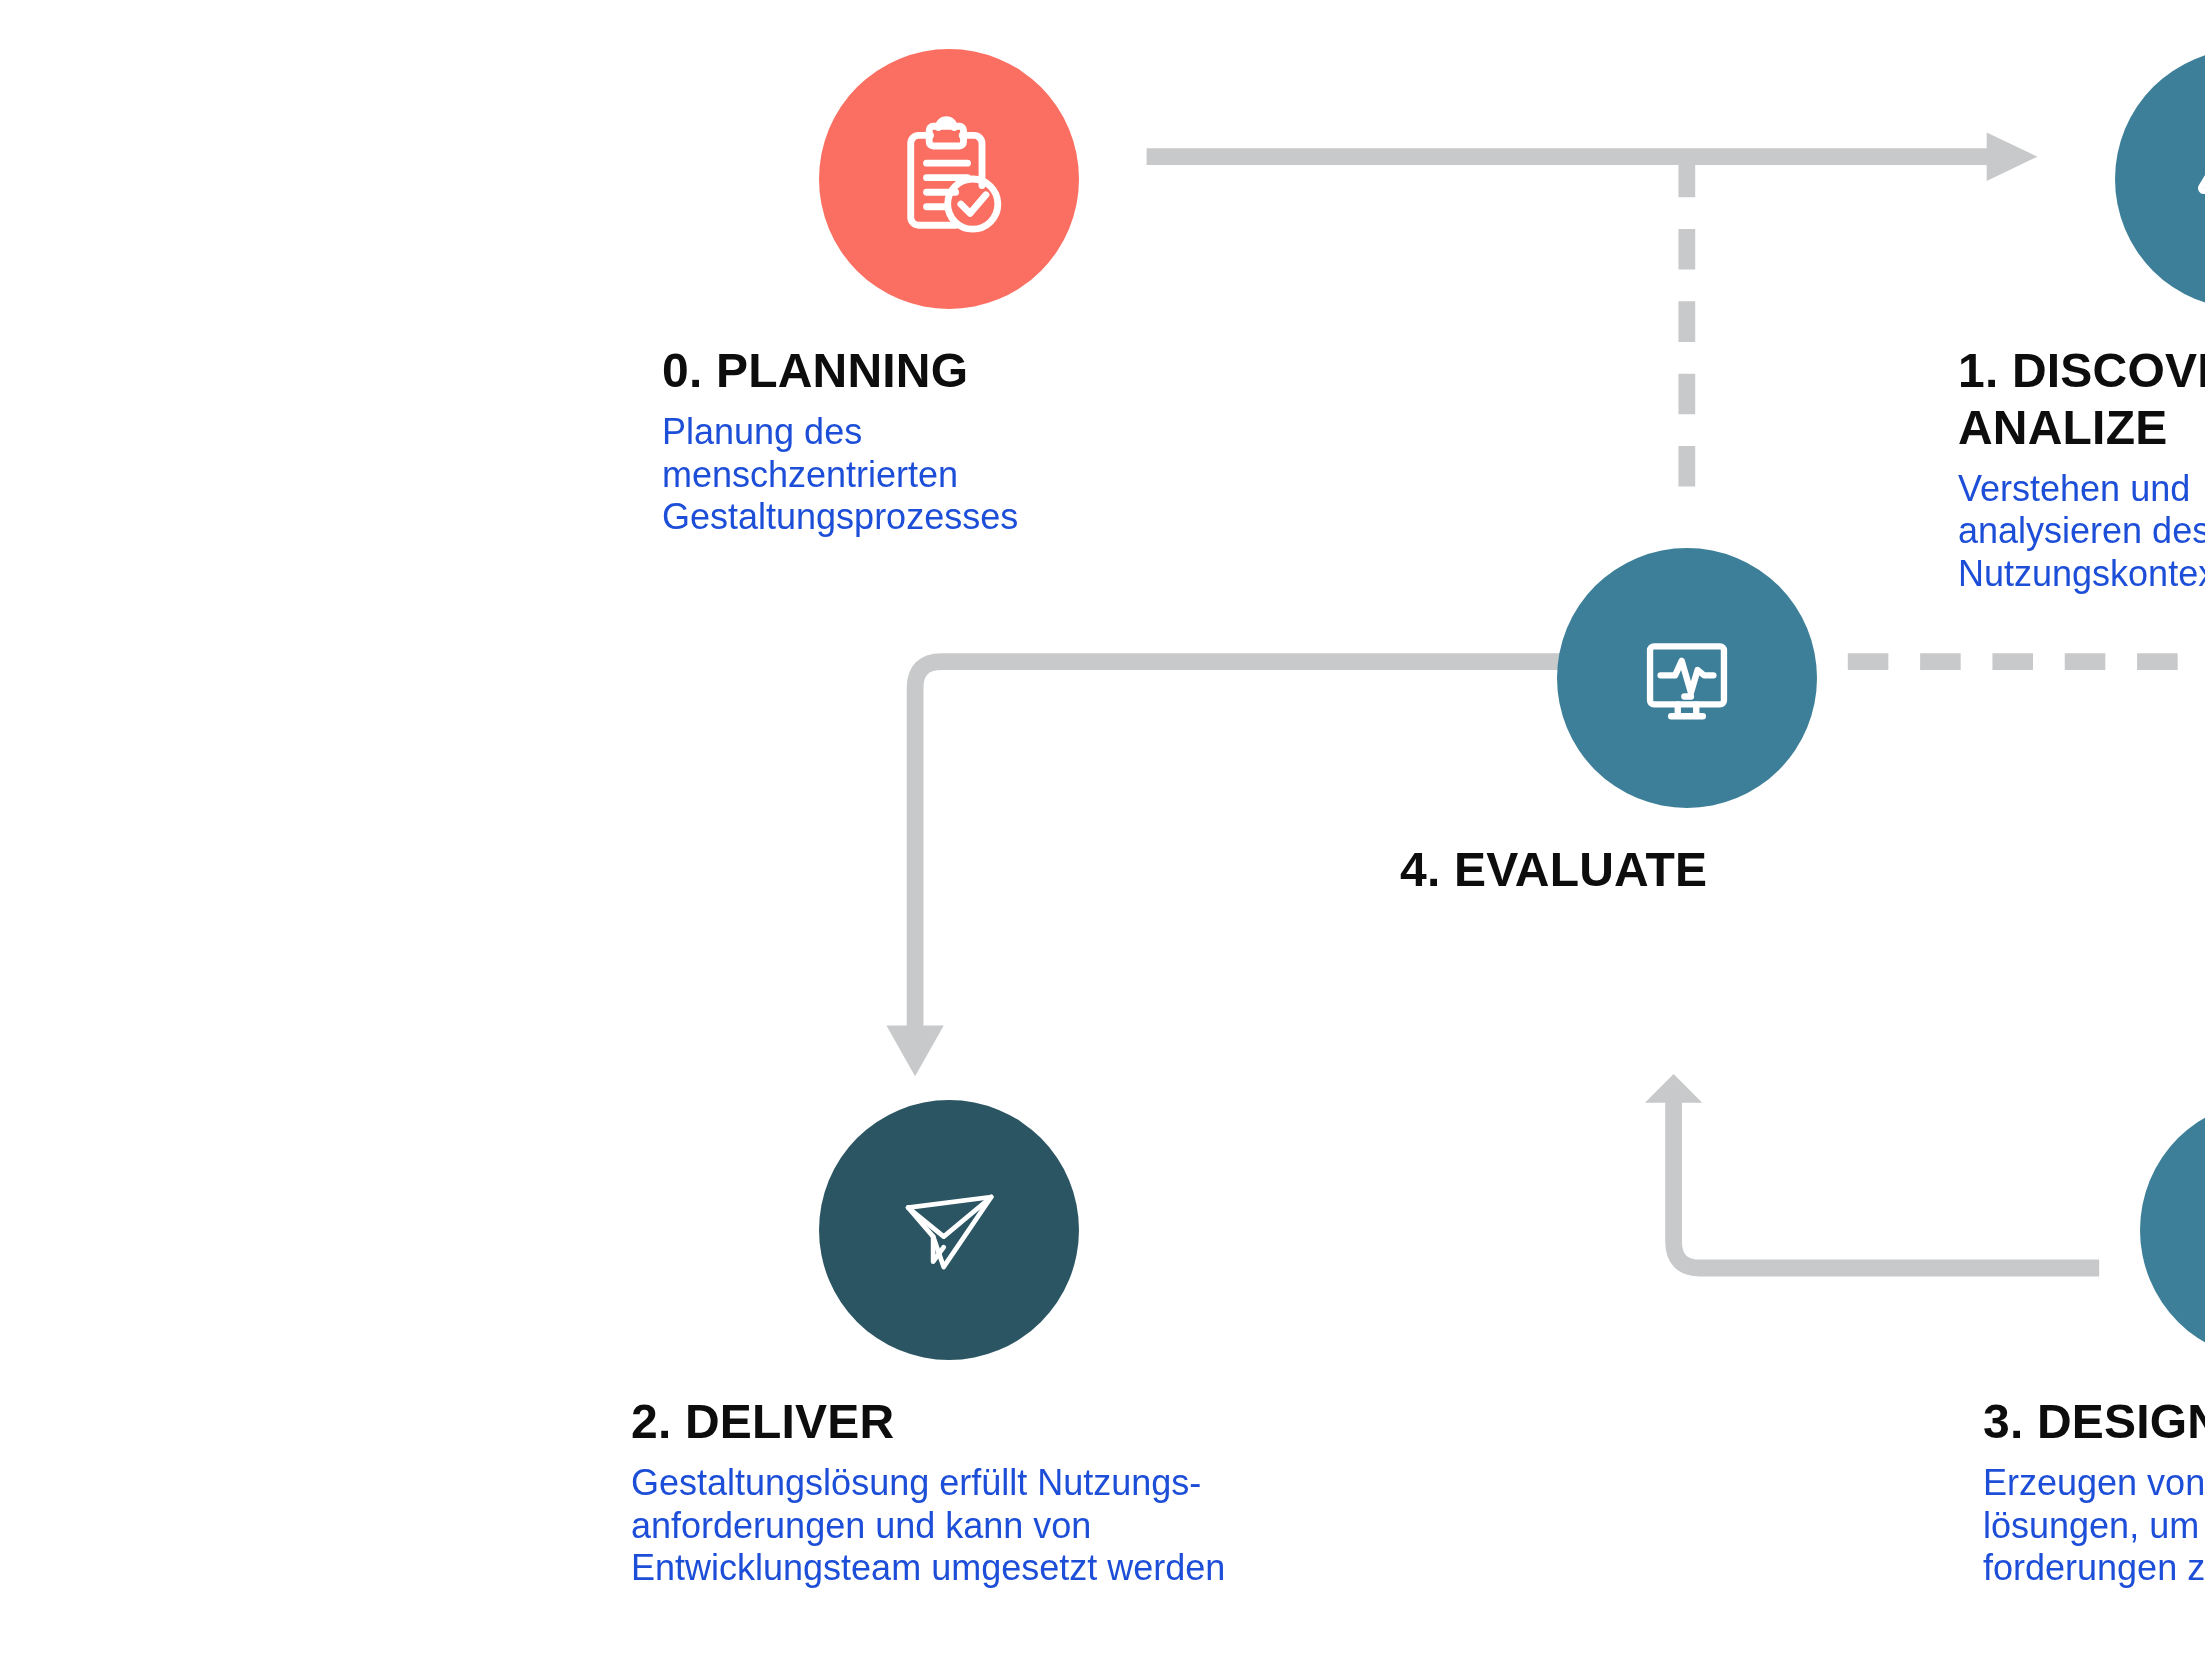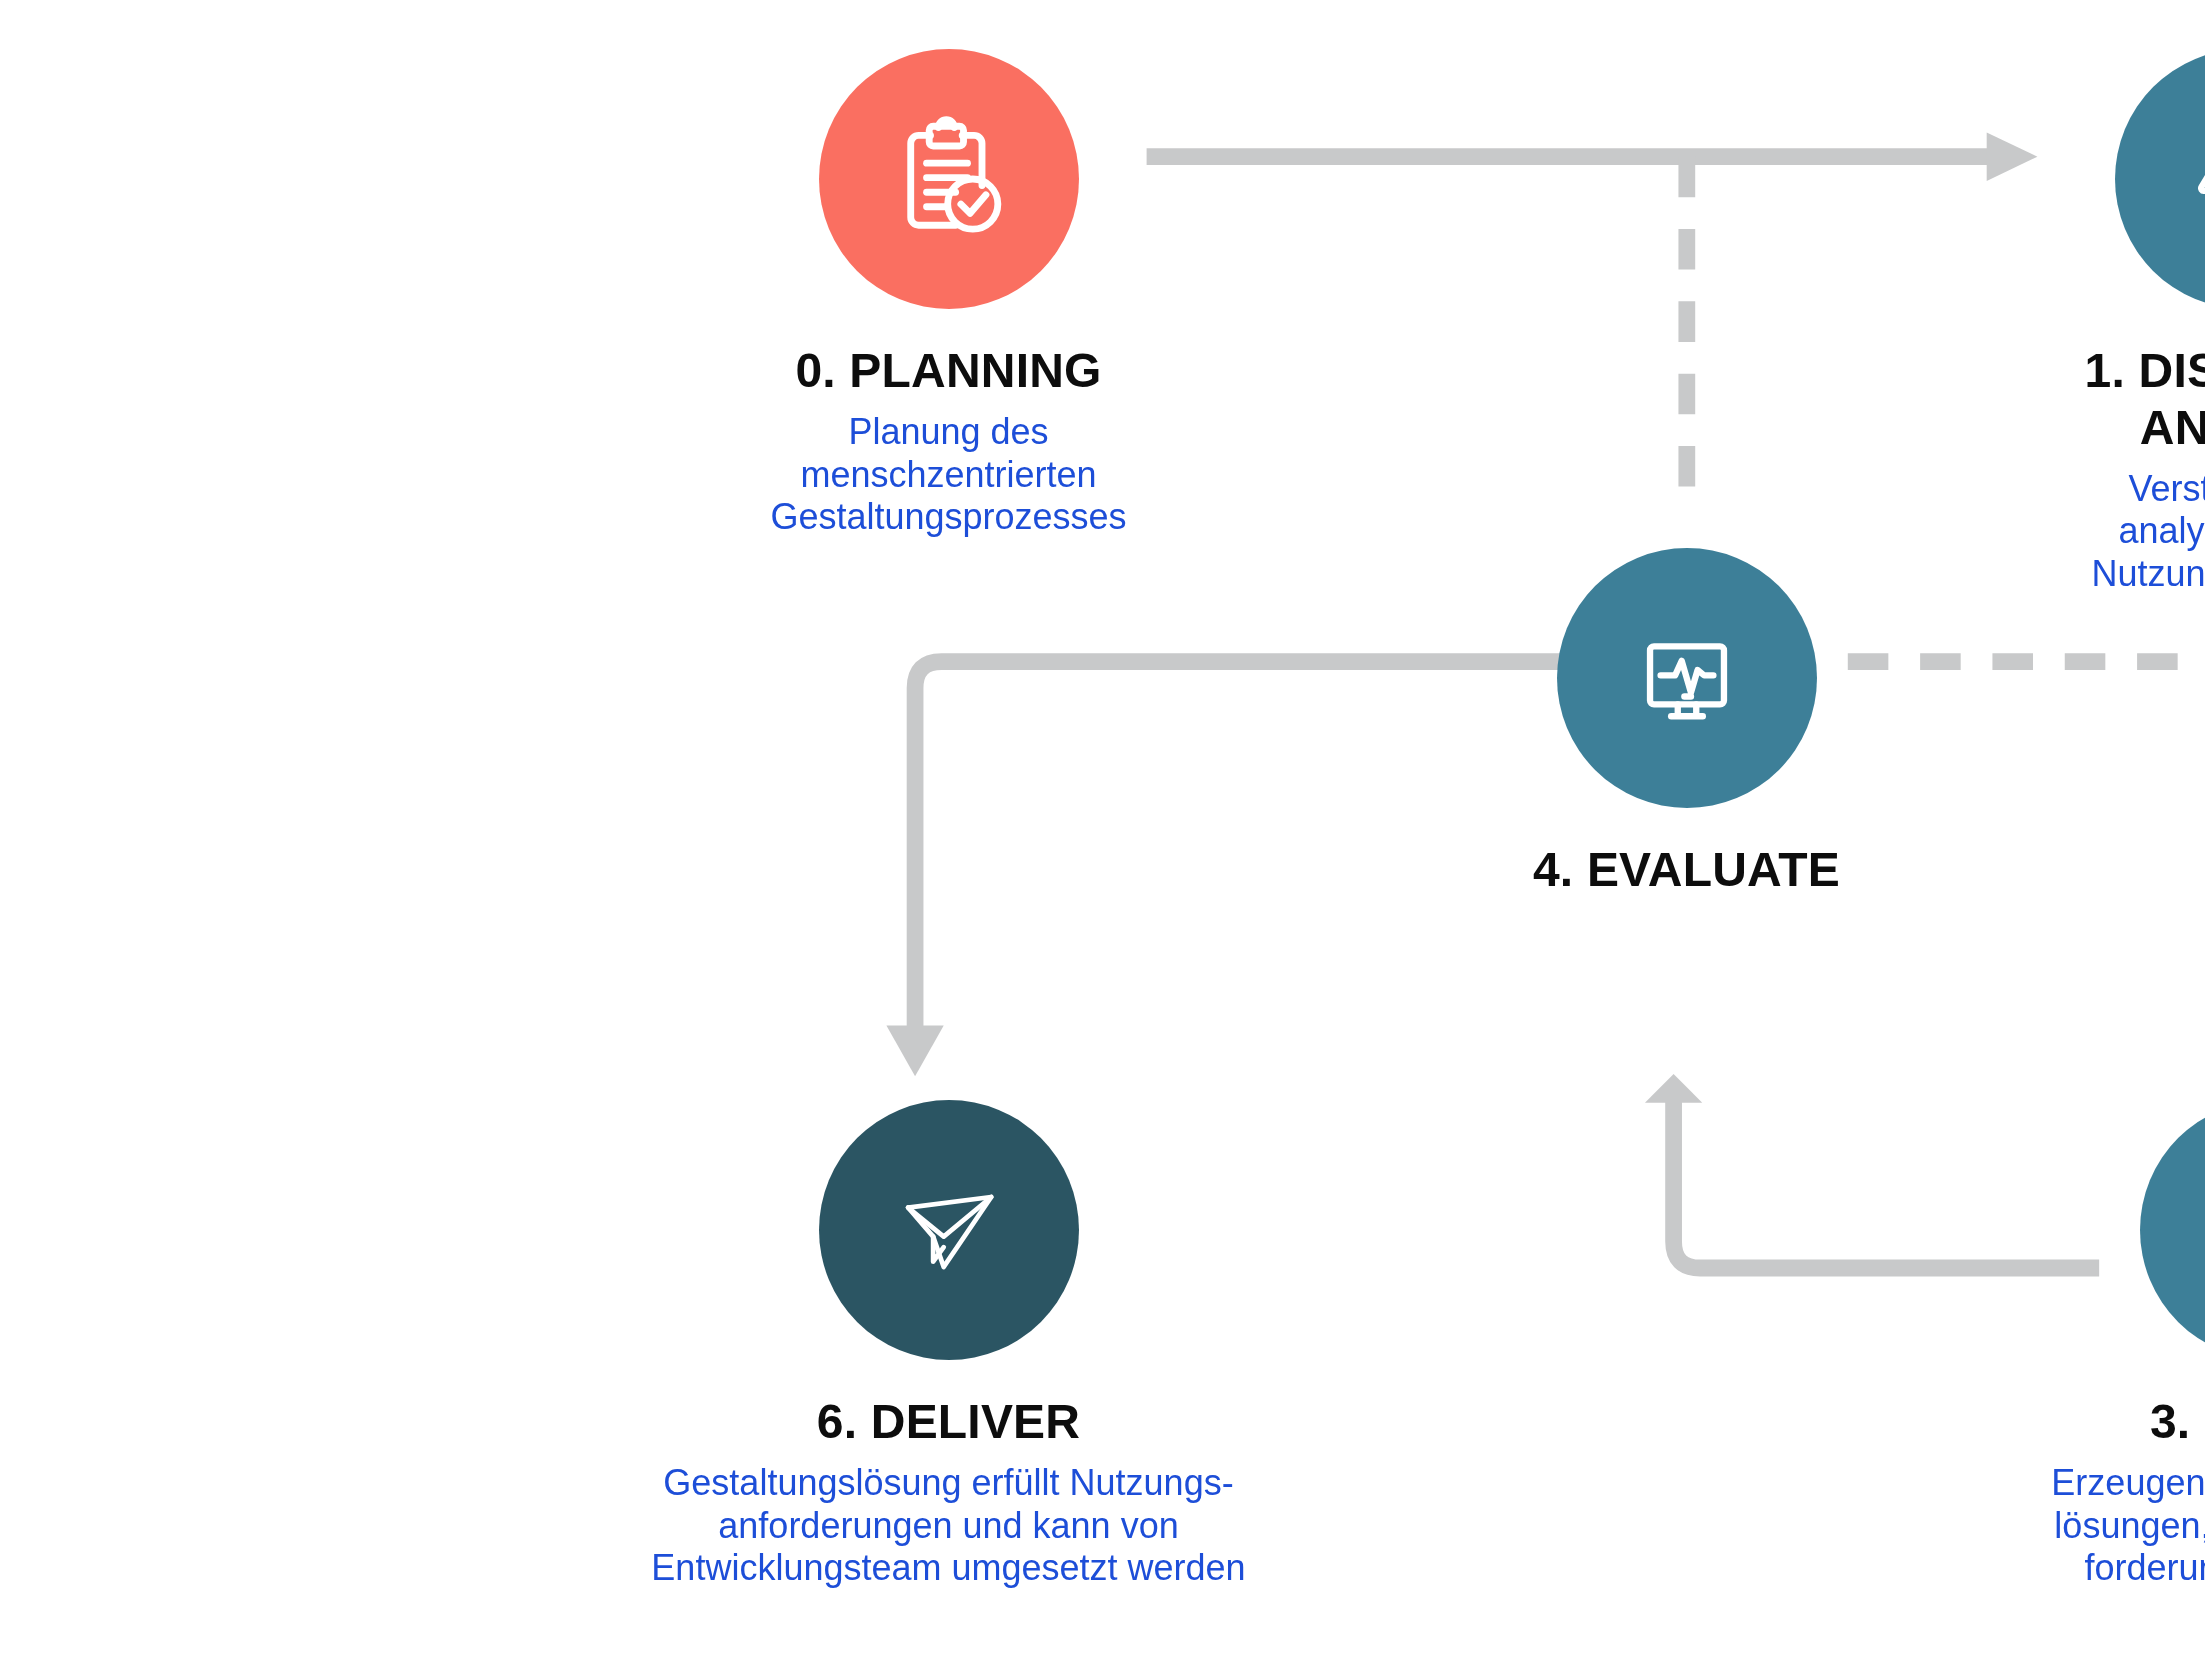--- a/index.html
+++ b/index.html
@@ -21,21 +21,20 @@
   }
   #connectors {
     position: absolute;
     left: 0; top: 0;
     width: 3528px; height: 1654px;
     pointer-events: none;
   }
   .node {
     position: absolute;
     width: 573px;
-    text-align: center;
   }
   .circle-wrap {
     display: flex;
     justify-content: center;
     align-items: center;
   }
   .circle {
     width: 260px;
     height: 260px;
     border-radius: 50%;
@@ -219,20 +218,20 @@
       <div class="circle" style="background:#2B5563;">
         <span>
           <svg width="132" height="132" viewBox="0 0 100 100" fill="none" stroke="#ffffff" stroke-width="3.6" stroke-linecap="round" stroke-linejoin="round">
             <path d="M19 33 L82 25 L46 78 L38 55 z"></path>
             <path d="M19 33 L46 55 L82 25"></path>
             <path d="M38 55 L38 74 L46 63"></path>
           </svg>
         </span>
       </div>
     </div>
-    <div class="node-title">6. DELIVER</div>
+    <div class="node-title">2. DELIVER</div>
     <div class="node-desc">Gestaltungslösung erfüllt Nutzungs-
 anforderungen und kann von
 Entwicklungsteam umgesetzt werden</div>
   </div>
 
 </div>
 
 
 </body></html>

